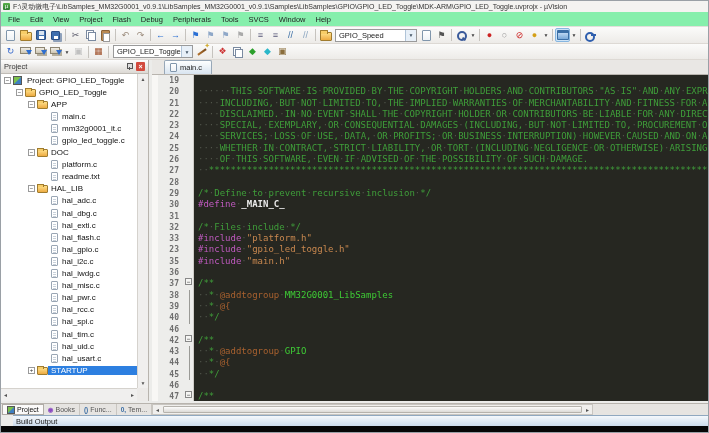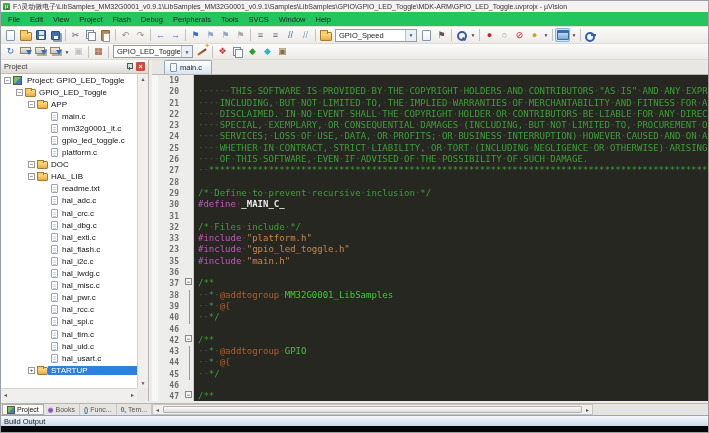--- a/index.html
+++ b/index.html
@@ -3,21 +3,21 @@
 <meta charset="utf-8">
 <style>
   *{box-sizing:border-box;margin:0;padding:0}
   html,body{background:#fff}
   .win{position:relative;width:709px;height:433px;background:#ececea;font-family:"Liberation Sans",sans-serif;overflow:hidden;border:1px solid #9aa0a6}
   
   .titlebar{position:absolute;top:0;left:0;right:0;height:11px;background:#f4f3f1;display:flex;align-items:center;gap:3px;padding-left:2px}
   .app-icon{width:7px;height:7px;background:linear-gradient(#58b04a,#2e7d32);color:#fff;font-size:6px;line-height:7px;text-align:center;border-radius:1px}
   .title-text{font-size:7px;color:#333;white-space:nowrap;overflow:hidden}
   
-  .menubar{position:absolute;top:11px;left:0;right:0;height:15px;background:#22c55e;border-bottom:1px solid #e2dfdb;display:flex;align-items:center;padding-left:2px}
+  .menubar{position:absolute;top:11px;left:0;right:0;height:15px;background:#86efac;border-bottom:1px solid #e2dfdb;display:flex;align-items:center;padding-left:2px}
   .menu-item{font-size:7.5px;color:#222;padding:0 5px;cursor:default}
   
   .toolbar{position:absolute;left:0;right:0;display:flex;align-items:center;padding-left:2px;background:linear-gradient(#fbfbfa,#edebe8);border-bottom:1px solid #ddd9d4}
   #toolbar1{top:26px;height:17px}
   #toolbar2{top:43px;height:16px}
   .tbtn{width:15px;height:14px;display:flex;align-items:center;justify-content:center;border:1px solid transparent;border-radius:2px}
   .tbtn.toggled{background:#cfe4f7;border-color:#86b6e0}
   .tglyph{font-size:9px;line-height:1}
   .tb-sep{width:1px;height:12px;background:#c6c3be;margin:0 2px}
   .tb-arrow{width:8px;height:14px;font-size:5px;color:#444;display:flex;align-items:center;justify-content:center}
@@ -93,21 +93,21 @@
   .ws{color:#50554a}
   
   .bottom-band{position:absolute;left:0;right:0;top:402px;height:12px;background:#e6e4e1;border-top:1px solid #b8b4ae}
   #dock-tabs{display:flex;align-items:center;height:100%;padding-left:1px}
   .dtab{display:flex;align-items:center;gap:2px;font-size:7px;color:#555;padding:0 4px;height:11px;border-right:1px solid #c9c6c1}
   .dtab.active{background:#fbfaf9;border:1px solid #b0aca6;color:#111}
   .dticon{font-size:6.5px;font-weight:bold}
   .ehscroll{position:absolute;left:151px;top:403px;width:441px;height:11px;background:#f0efed;border:1px solid #c8c5c0;display:flex;align-items:center}
   .ehs-arrow{width:9px;text-align:center;font-size:5px;color:#555}
   .ehs-thumb{flex:1;height:7px;margin:0 1px;background:linear-gradient(#fcfcfc,#dcdad6);border:1px solid #b5b2ac;border-radius:1px}
-  .build-bar{position:absolute;left:0;right:0;top:414px;height:11px;background:linear-gradient(#f4f8fc,#ccdcec);border-top:1px solid #8fa8c0;font-size:7.5px;color:#222;display:flex;align-items:center;padding-left:3px}
+  .build-bar{position:absolute;left:12px;right:0;top:414px;height:11px;background:linear-gradient(#f4f8fc,#ccdcec);border-top:1px solid #8fa8c0;font-size:7.5px;color:#222;display:flex;align-items:center;padding-left:3px}
   .black-strip{position:absolute;left:0;right:0;top:425px;height:8px;background:#060606}
 </style>
 </head>
 <body>
 
 <div class="win">
   <div class="titlebar">
     <span class="app-icon">µ</span>
     <span class="title-text">F:\灵动微电子\LibSamples_MM32G0001_v0.9.1\LibSamples_MM32G0001_v0.9.1\Samples\LibSamples\GPIO\GPIO_LED_Toggle\MDK-ARM\GPIO_LED_Toggle.uvprojx - µVision</span>
   </div>
@@ -313,65 +313,65 @@
           <span class="tindent" style="width: 48px;"></span>
           <span class="ti-file"></span>
           <span class="tlabel">mm32g0001_it.c</span>
         </div>
         <div class="trow">
           <span class="tindent" style="width: 48px;"></span>
           <span class="ti-file"></span>
           <span class="tlabel">gpio_led_toggle.c</span>
         </div>
         <div class="trow">
-          <span class="tindent" style="width: 48px;"></span>
-          <span class="ti-file"></span>
-          <span class="tlabel">platform.c</span>
-        </div>
-        <div class="trow">
           <span class="tindent" style="width: 27px;"></span>
           <span class="exp">−</span>
           <span class="ti-folder"></span>
           <span class="tlabel">DOC</span>
         </div>
         <div class="trow">
+          <span class="tindent" style="width: 48px;"></span>
+          <span class="ti-file"></span>
+          <span class="tlabel">platform.c</span>
+        </div>
+        <div class="trow">
+          <span class="tindent" style="width: 48px;"></span>
+          <span class="ti-file"></span>
+          <span class="tlabel">readme.txt</span>
+        </div>
+        <div class="trow">
           <span class="tindent" style="width: 27px;"></span>
           <span class="exp">−</span>
           <span class="ti-folder"></span>
           <span class="tlabel">HAL_LIB</span>
         </div>
         <div class="trow">
           <span class="tindent" style="width: 48px;"></span>
           <span class="ti-file"></span>
-          <span class="tlabel">readme.txt</span>
-        </div>
-        <div class="trow">
-          <span class="tindent" style="width: 48px;"></span>
-          <span class="ti-file"></span>
           <span class="tlabel">hal_adc.c</span>
         </div>
         <div class="trow">
           <span class="tindent" style="width: 48px;"></span>
           <span class="ti-file"></span>
-          <span class="tlabel">hal_crc.c</span>
-        </div>
-        <div class="trow">
-          <span class="tindent" style="width: 48px;"></span>
-          <span class="ti-file"></span>
           <span class="tlabel">hal_dbg.c</span>
         </div>
         <div class="trow">
           <span class="tindent" style="width: 48px;"></span>
           <span class="ti-file"></span>
           <span class="tlabel">hal_exti.c</span>
         </div>
         <div class="trow">
           <span class="tindent" style="width: 48px;"></span>
           <span class="ti-file"></span>
           <span class="tlabel">hal_flash.c</span>
+        </div>
+        <div class="trow">
+          <span class="tindent" style="width: 48px;"></span>
+          <span class="ti-file"></span>
+          <span class="tlabel">hal_gpio.c</span>
         </div>
         <div class="trow">
           <span class="tindent" style="width: 48px;"></span>
           <span class="ti-file"></span>
           <span class="tlabel">hal_i2c.c</span>
         </div>
         <div class="trow">
           <span class="tindent" style="width: 48px;"></span>
           <span class="ti-file"></span>
           <span class="tlabel">hal_iwdg.c</span>

